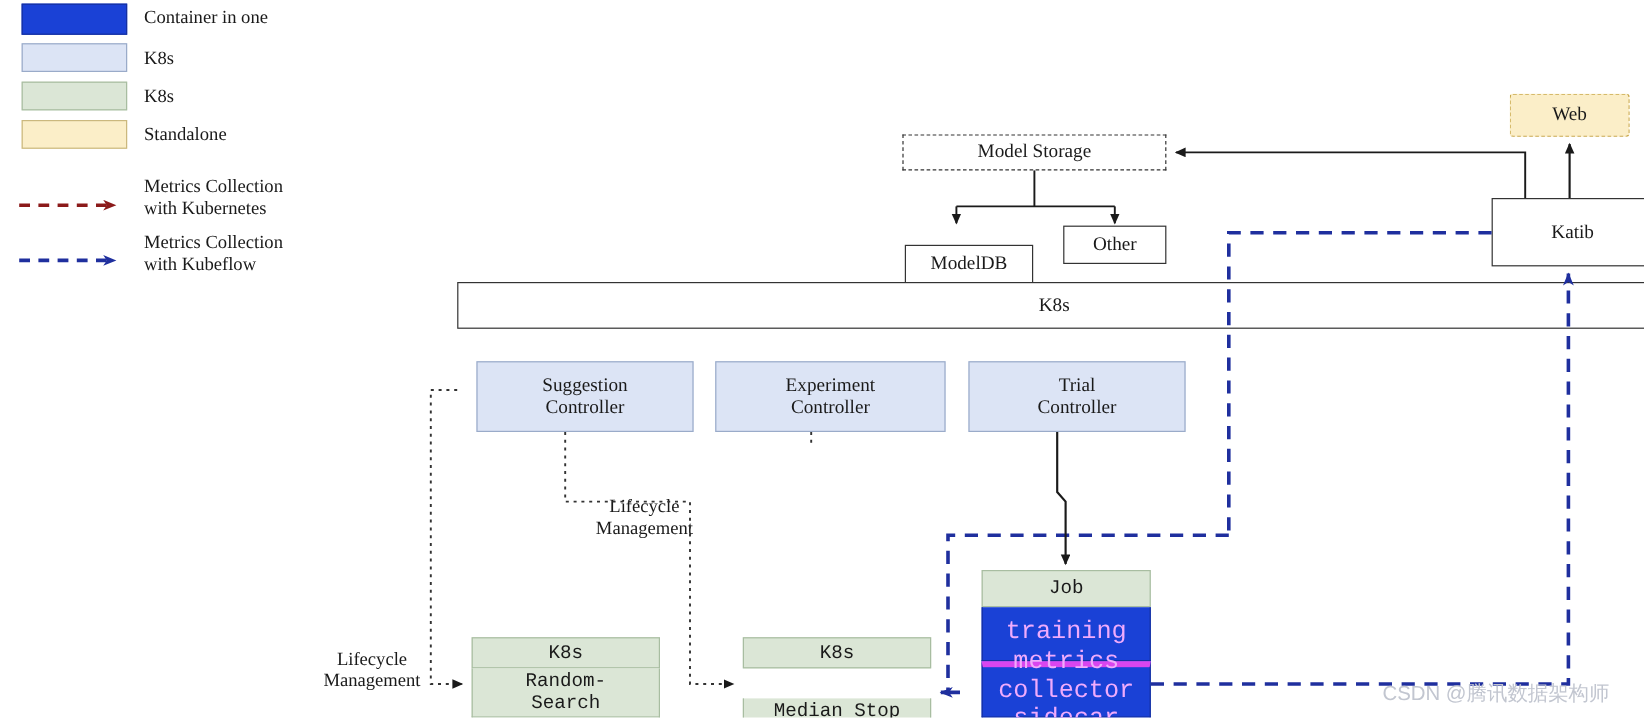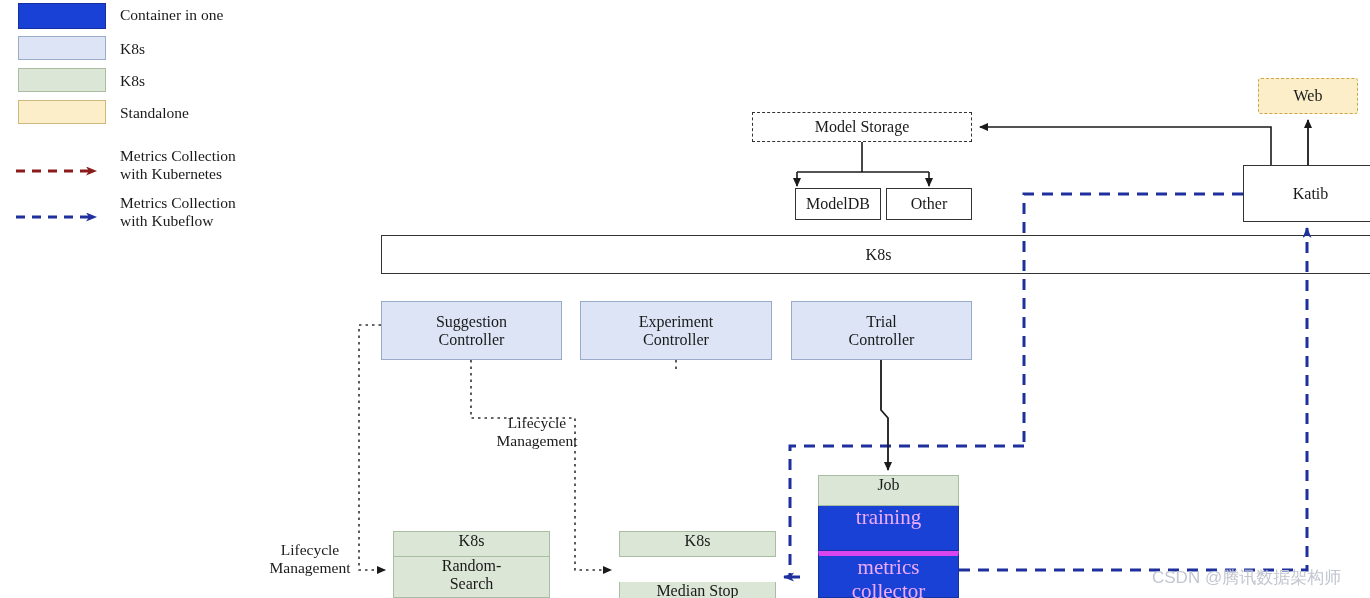--- a/index.html
+++ b/index.html
@@ -22,27 +22,27 @@
   .sw-blue{background:#1a41d6;border:1px solid #15309f;}
   .sw-lblue{background:#dce4f5;border:1px solid #9aabc9;}
   .sw-lgreen{background:#dbe6d6;border:1px solid #a8bda1;}
   .sw-lyellow{background:#fbeec8;border:1px solid #cbb87e;}
   .leg-label{position:absolute;font-size:15.5px;line-height:1.14;color:#1a1a1a;}
 
   
   .box-solid{border:1.4px solid #333;background:#fff;font-size:16px;}
   .box-dashed-gray{border:1.6px dashed #333;background:#fff;font-size:16px;}
   .box-dashed-yellow{border:1.6px dashed #c9a84c;background:#fbeec8;font-size:16px;border-radius:3px;}
-  .box-lblue{border:1px solid #9aabc9;background:#dce4f5;font-size:16px;}
+  .box-lblue{border:1px solid #9aabc9;background:#dce4f5;font-size:16px;margin-left:16px;}
   .box-green-hdr{border:1px solid #a8bda1;background:#dbe6d6;font-size:16px;}
   .box-blue-body{border:1px solid #1530a0;background:#1a41d6;color:#f0abfc;font-size:21px;}
 
   .stack{position:absolute;box-sizing:border-box;}
-  .stack > div{box-sizing:border-box;display:flex;justify-content:center;
-               text-align:center;line-height:1.14;}
+  .stack > div{box-sizing:border-box;display:flex;align-items:center;justify-content:center;
+               text-align:center;line-height:1.14;font-family:Liberation Mono, monospace;}
 
   .edge-label{position:absolute;font-size:15.5px;text-align:center;line-height:1.14;color:#1a1a1a;}
 
   .watermark{position:absolute;font-size:17px;color:#c2c6d0;white-space:nowrap;
              font-family:"Liberation Sans",sans-serif;}
 </style>
 </head>
 <body>
 
 <div id="stage">
@@ -66,21 +66,21 @@
 
   <div class="leg-label" style="left:120px;top:194px;width:230px;">
     <span>Metrics Collection</span><br>
     <span>with Kubeflow</span>
   </div>
 
   <div class="node box-dashed-gray" style="left:752px;top:112px;width:220px;height:30px;">
     <span>Model Storage</span>
   </div>
 
-  <div class="node box-solid" style="left:754px;top:188px;width:86px;height:32px;margin-left:41px;">
+  <div class="node box-solid" style="left:754px;top:204px;width:107px;height:32px;">
     <span>ModelDB</span>
   </div>
 
   <div class="node box-solid" style="left:886px;top:188px;width:86px;height:32px;">
     <span>Other</span>
   </div>
 
   <div class="node box-dashed-yellow" style="left:1258px;top:78px;width:100px;height:36px;">
     <span>Web</span>
   </div>

